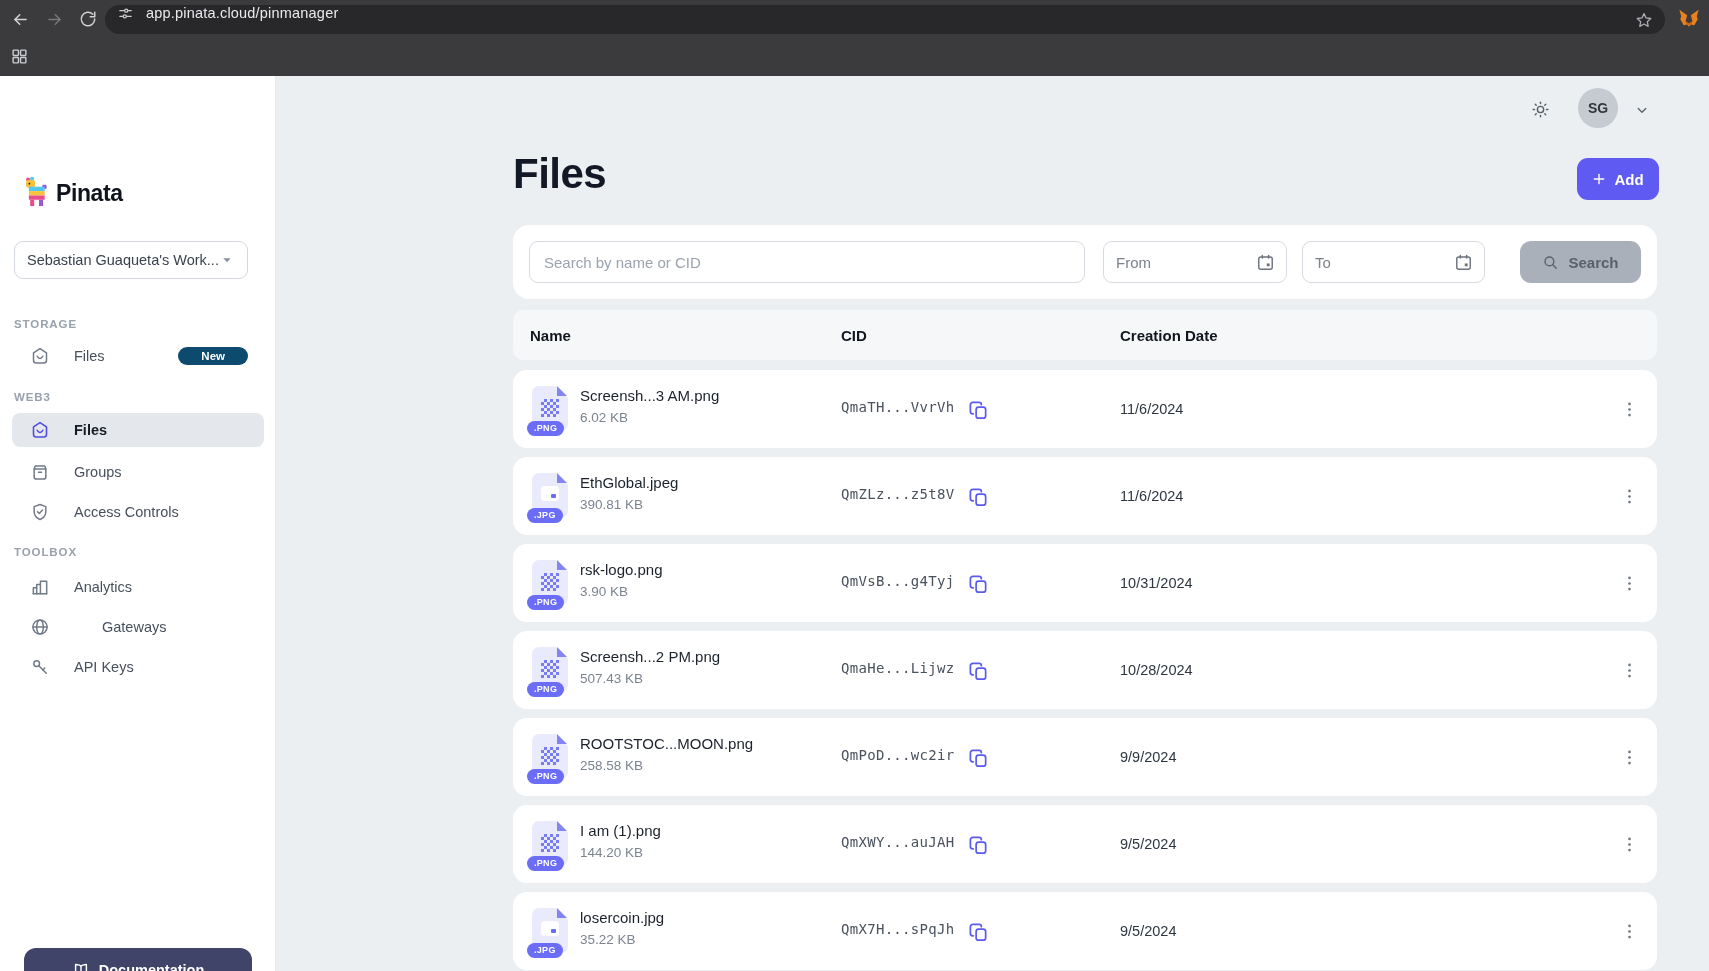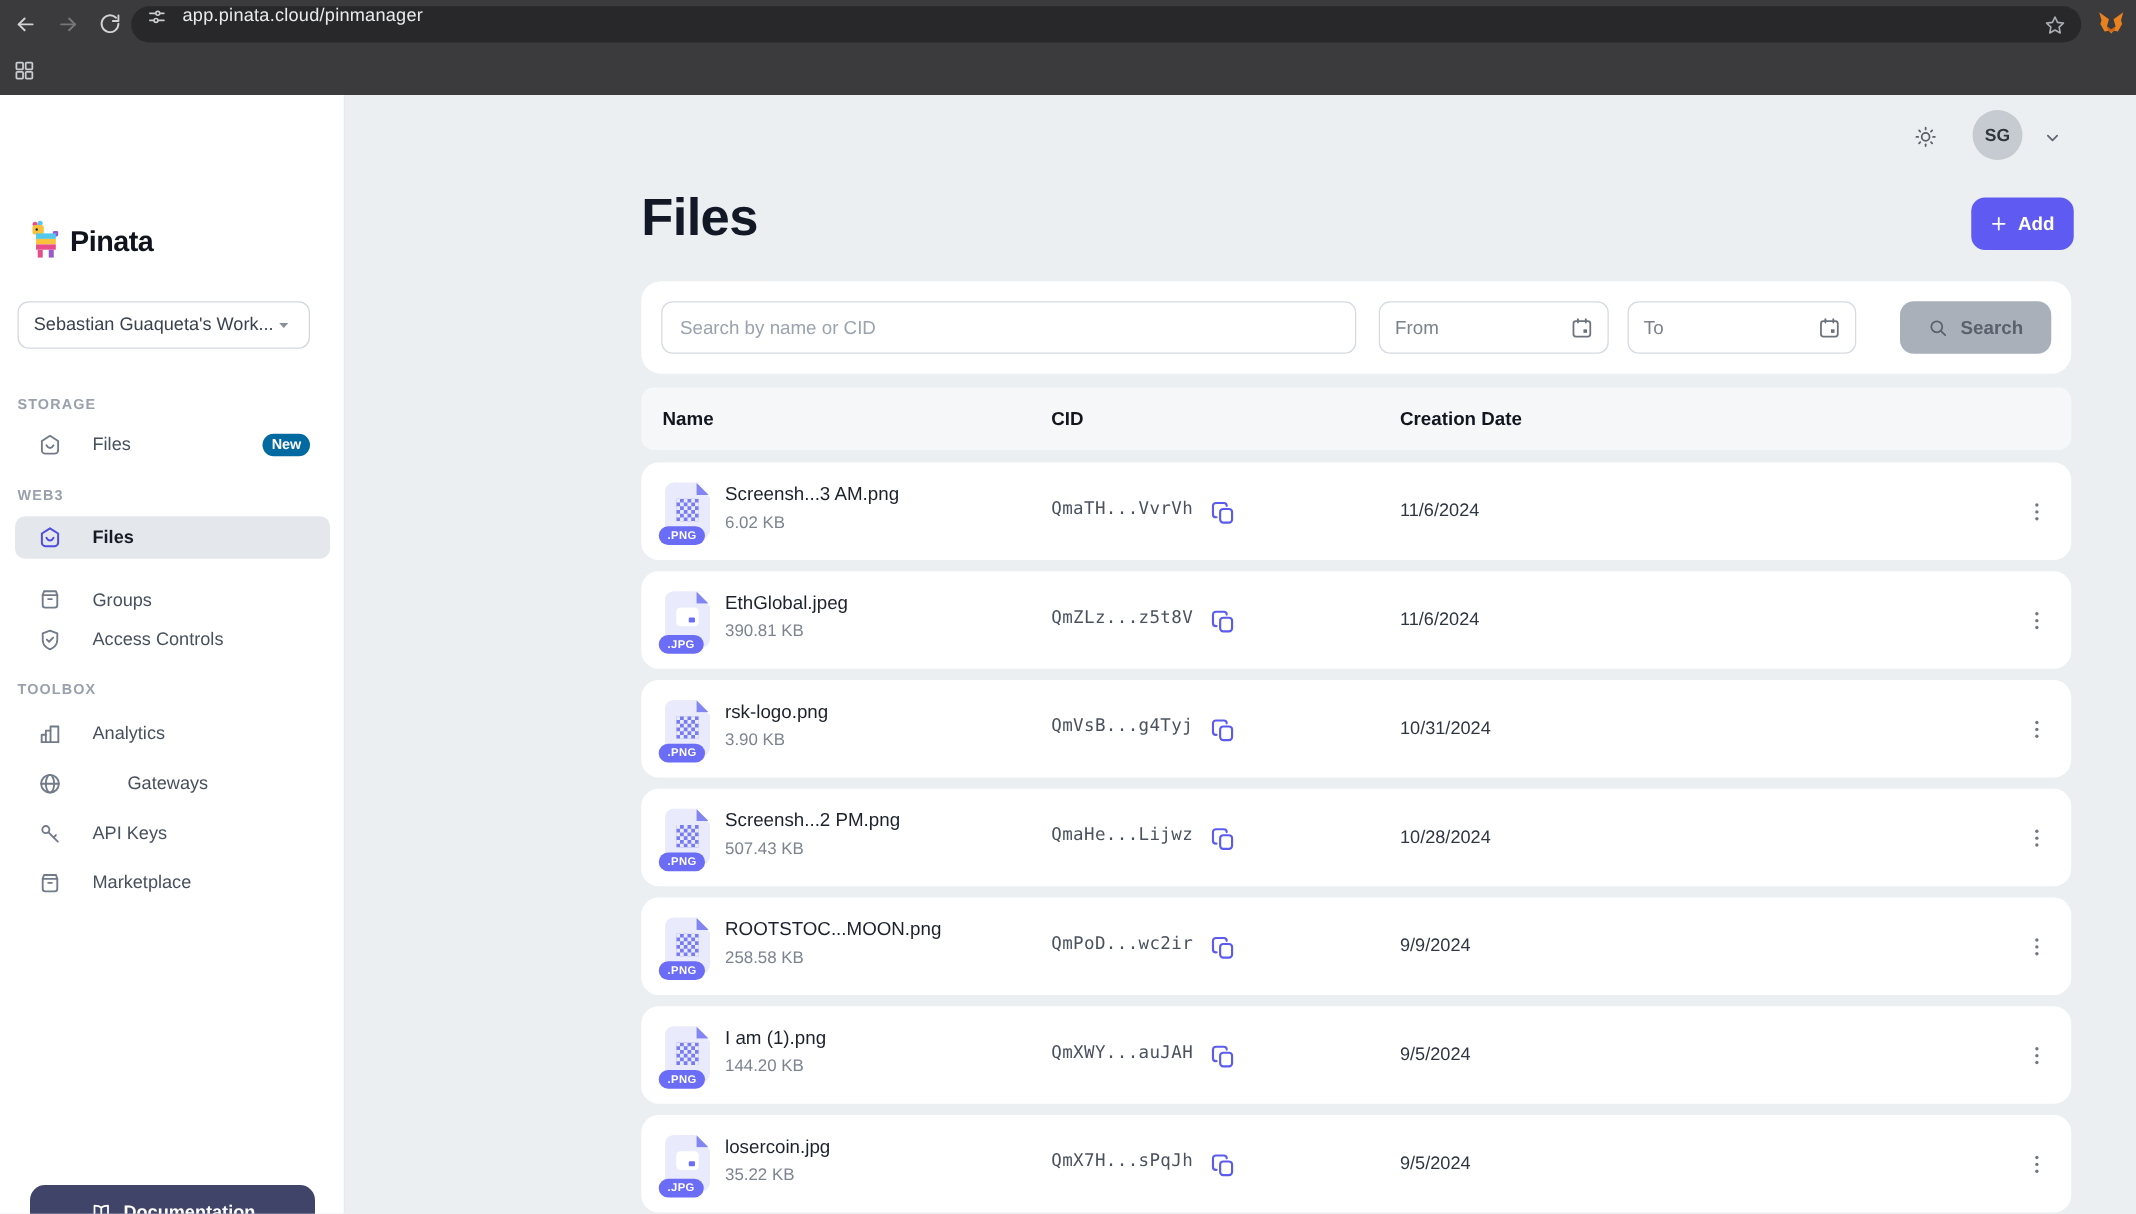--- a/index.html
+++ b/index.html
@@ -33,21 +33,21 @@
   .brand{position:absolute;left:25px;top:100px;display:flex;align-items:flex-end;gap:8px;}
   .brand-name{font-size:23px;font-weight:800;color:#0E131C;letter-spacing:-.4px;}
   .workspace{position:absolute;left:14px;top:165px;width:234px;height:38px;border:1px solid #D3D8DE;border-radius:9px;background:#fff;display:flex;align-items:center;padding:0 12px;cursor:pointer;}
   .workspace-label{flex:1;font-size:14.5px;color:#3A424E;white-space:nowrap;overflow:hidden;}
   .section-label{position:absolute;left:14px;font-size:11.5px;font-weight:700;letter-spacing:.9px;color:#99A1AD;}
   .side-item{position:absolute;left:12px;width:252px;height:34px;border-radius:8px;display:flex;align-items:center;padding-left:18px;cursor:pointer;background:transparent;}
   .side-item.active{background:#E4E7EC;}
   .side-item .ico{width:20px;height:20px;display:flex;align-items:center;justify-content:center;}
   .side-item .lbl{margin-left:24px;font-size:14.5px;font-weight:500;color:#47505D;}
   .side-item.active .lbl{color:#161C26;font-weight:600;}
-  .badge-new{position:absolute;right:16px;background:#0369a1;color:#fff;font-size:11.5px;font-weight:600;padding:3px 7px;border-radius:999px;}
+  .badge-new{position:absolute;right:16px;background:#0c4a6e;color:#fff;font-size:11.5px;font-weight:600;padding:3px 23px;border-radius:999px;}
   .doc-btn{position:absolute;left:24px;top:872px;width:228px;height:44px;background:var(--documentation-bg);border:none;border-radius:12px;color:#fff;font-size:14.5px;font-weight:600;display:flex;align-items:center;justify-content:center;gap:9px;cursor:pointer;font-family:inherit;}
 
   
   .theme-btn{position:absolute;left:1528px;top:97px;width:24px;height:24px;border:none;background:transparent;display:flex;align-items:center;justify-content:center;cursor:pointer;}
   .avatar{position:absolute;left:1578px;top:88px;width:40px;height:40px;border-radius:50%;background:#C6CBD1;color:#2F353D;font-size:14px;font-weight:700;display:flex;align-items:center;justify-content:center;cursor:pointer;}
   .acct-chev{position:absolute;left:1632px;top:100px;width:20px;height:20px;border:none;background:transparent;display:flex;align-items:center;justify-content:center;cursor:pointer;}
 
   .page-title{position:absolute;left:513px;top:150px;font-size:42px;font-weight:700;color:#121826;letter-spacing:-.5px;}
   .add-btn{position:absolute;left:1577px;top:158px;width:82px;height:42px;background:var(--accent);border:none;border-radius:11px;color:#fff;font-size:15px;font-weight:600;display:flex;align-items:center;justify-content:center;gap:8px;cursor:pointer;font-family:inherit;}
 
@@ -194,21 +194,21 @@
   <div class="side-item active" style="top:337px;">
     <span class="ico">
       <svg width="20" height="20" viewBox="0 0 24 24" fill="none" stroke="#4F4DE0" stroke-width="1.9" stroke-linecap="round" stroke-linejoin="round">
           <path d="M12 3.2l7.8 5V17a3.3 3.3 0 0 1-3.3 3.3H7.5A3.3 3.3 0 0 1 4.2 17V8.2l7.8-5z"></path>
           <path d="M8.6 12.3c.9 1.7 2.1 2.6 3.4 2.6s2.5-.9 3.4-2.6"></path>
         </svg>
     </span>
     <span class="lbl">Files</span>
   </div>
 
-  <div class="side-item" style="top:379px;align-items:flex-end;">
+  <div class="side-item" style="top:379px;">
     <span class="ico">
       <svg width="20" height="20" viewBox="0 0 24 24" fill="none" stroke="#717B89" stroke-width="1.8" stroke-linecap="round" stroke-linejoin="round">
           <path d="M5 8.5h14V18a2.5 2.5 0 0 1-2.5 2.5h-9A2.5 2.5 0 0 1 5 18V8.5z"></path>
           <path d="M5 8.5L6.3 4.8h11.4L19 8.5"></path>
           <path d="M10.2 12.3h3.6"></path>
         </svg>
     </span>
     <span class="lbl">Groups</span>
   </div>
 
@@ -251,30 +251,20 @@
     <span class="ico">
       <svg width="20" height="20" viewBox="0 0 24 24" fill="none" stroke="#717B89" stroke-width="1.8" stroke-linecap="round" stroke-linejoin="round">
           <circle cx="8" cy="8" r="3.4"></circle>
           <path d="M10.6 10.6L19.5 19.5"></path>
           <path d="M15.5 15.5l2.2-2.2"></path>
         </svg>
     </span>
     <span class="lbl">API Keys</span>
   </div>
 
-  <div class="side-item" style="top:613px;">
-    <span class="ico">
-      <svg width="20" height="20" viewBox="0 0 24 24" fill="none" stroke="#717B89" stroke-width="1.8" stroke-linecap="round" stroke-linejoin="round">
-          <path d="M5 8.5h14V18a2.5 2.5 0 0 1-2.5 2.5h-9A2.5 2.5 0 0 1 5 18V8.5z"></path>
-          <path d="M5 8.5L6.3 4.8h11.4L19 8.5"></path>
-          <path d="M10.2 12.3h3.6"></path>
-        </svg>
-    </span>
-    <span class="lbl">Marketplace</span>
-  </div>
 
   <button class="doc-btn">
     <span>
       <svg width="18" height="18" viewBox="0 0 20 20" fill="none" stroke="#FFFFFF" stroke-width="1.6" stroke-linecap="round" stroke-linejoin="round">
           <path d="M10 5.6C8.5 4.4 6.5 3.9 4 3.9v11.2c2.5 0 4.5.5 6 1.7 1.5-1.2 3.5-1.7 6-1.7V3.9c-2.5 0-4.5.5-6 1.7z"></path>
           <path d="M10 5.6v11.2"></path>
         </svg>
     </span>
     <span>Documentation</span>
   </button>

